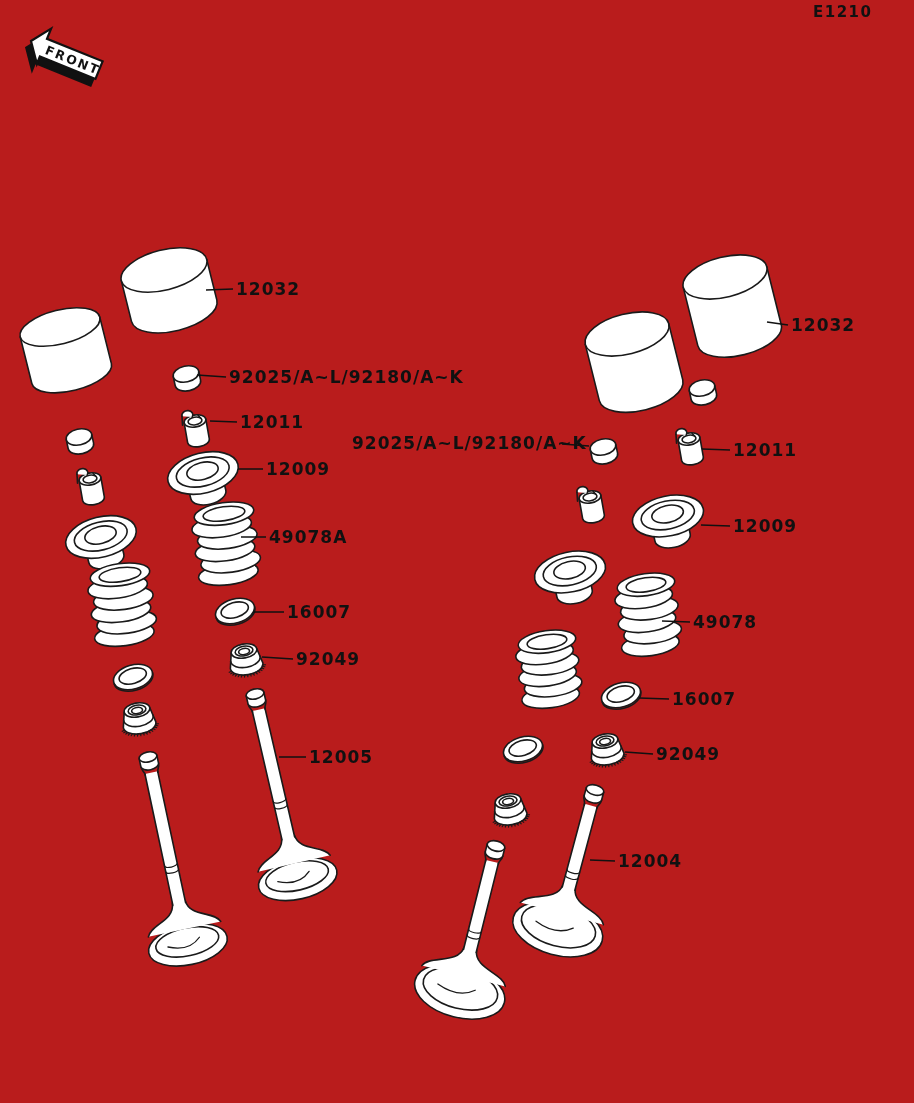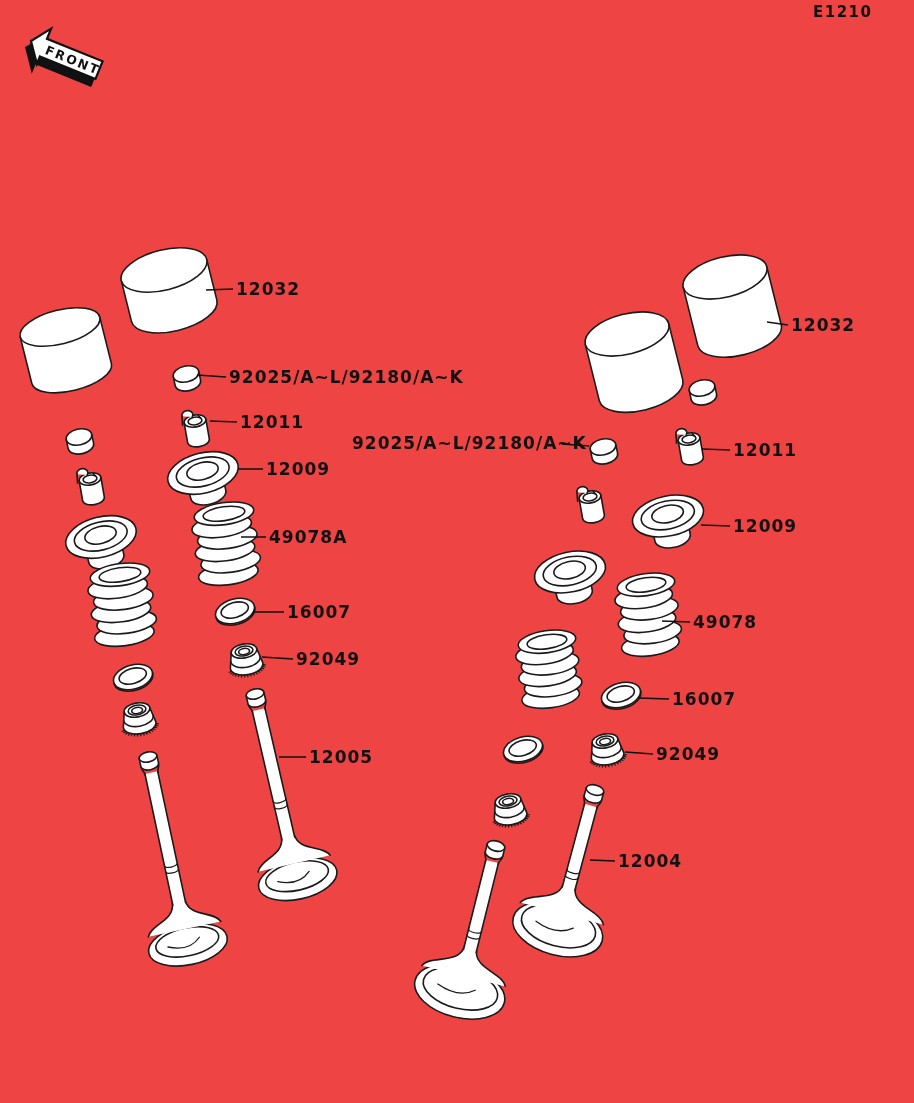--- a/index.html
+++ b/index.html
@@ -1,17 +1,17 @@
 <!DOCTYPE html>
 <html><head>
 <meta charset="utf-8">
 <style>
   html,body{margin:0;padding:0;background:#e8e8e8;}
   .page{
-    position:relative;width:914px;height:1103px;background:#ef4444;
+    position:relative;width:914px;height:1103px;background:#b91c1c;
     font-family:"DejaVu Sans",sans-serif;overflow:hidden;
   }
   svg{position:absolute;left:0;top:0;}
   .lbl{font-family:"DejaVu Sans",sans-serif;font-weight:bold;font-size:17px;letter-spacing:1px;fill:#111;}
   .code{font-family:"DejaVu Sans",sans-serif;font-weight:bold;font-size:15px;letter-spacing:1.5px;fill:#111;}
   .front-txt{font-family:"DejaVu Sans",sans-serif;font-weight:bold;font-size:12.5px;letter-spacing:2px;fill:#111;}
   .leader{stroke:#111;stroke-width:1.5;}
 </style>
 </head>
 <body>

